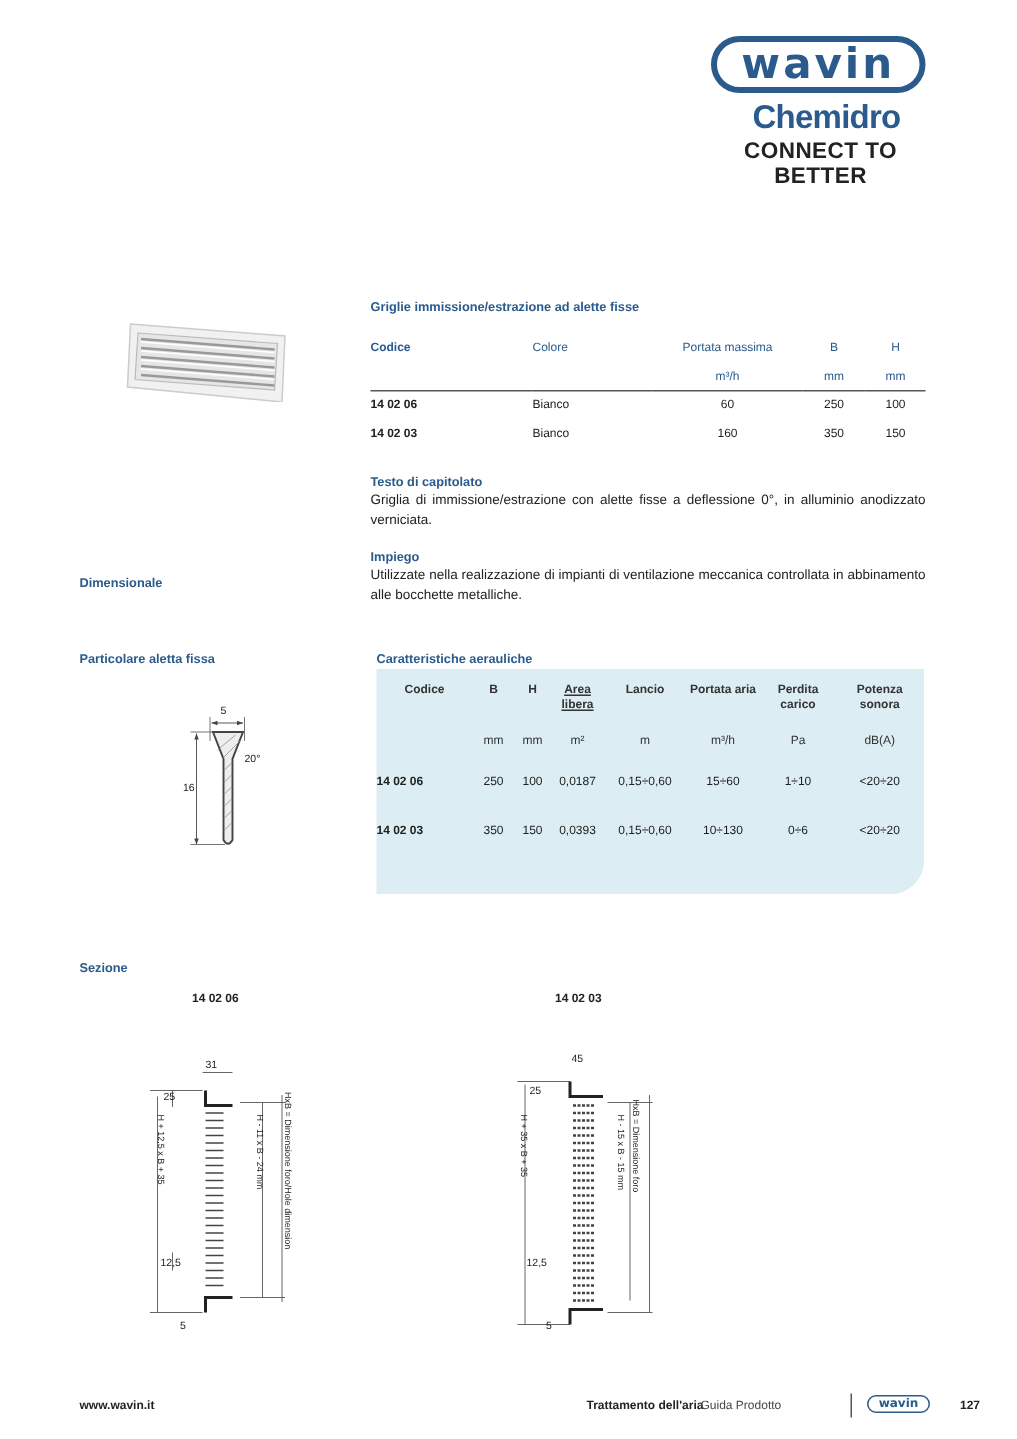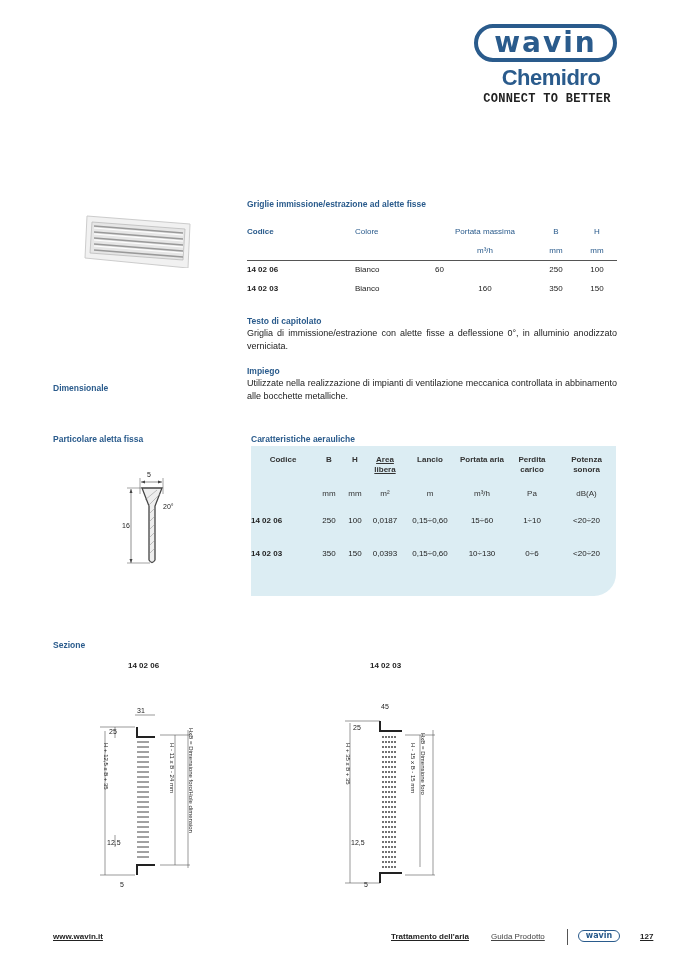--- a/index.html
+++ b/index.html
@@ -1,36 +1,36 @@
 <!DOCTYPE html>
 <html><head>
 <meta charset="utf-8">
 <style>
   * { box-sizing: border-box; margin: 0; padding: 0; }
   body { width: 678px; height: 959px; background: #fff; position: relative; overflow: hidden; font-family: "Liberation Sans", sans-serif; color: #222; }
   .abs { position: absolute; }
   .logo-box { left: 474px; top: 24px; width: 143px; height: 38px; border: 4px solid #2a5b8c; border-radius: 20px; display: flex; align-items: center; justify-content: center; }
   .logo-word { font-family: "DejaVu Sans", sans-serif; font-weight: bold; font-size: 28px; color: #2a5b8c; letter-spacing: 2px; line-height: 1; }
   .chemidro { left: 496px; top: 65px; width: 110px; text-align: center; font-size: 22px; font-weight: bold; color: #2a5b8c; letter-spacing: -0.5px; }
-  .tagline { left: 476px; top: 92px; width: 142px; text-align: center; font-family: Liberation Mono, monospace; font-size: 12px; font-weight: bold; color: #222; letter-spacing: 0.3px; }
+  .tagline { left: 476px; top: 92px; width: 142px; text-align: center; font-family: Liberation Sans, sans-serif; font-size: 15px; font-weight: bold; color: #222; letter-spacing: 0.3px; }
   .h-title { font-size: 8.5px; font-weight: bold; color: #2a5b8c; }
   .small { font-size: 8px; }
   .body-text { font-size: 9px; line-height: 13px; color: #222; text-align: justify; }
   table { border-collapse: collapse; }
   .t1 { left: 247px; top: 222px; width: 370px; font-size: 8px; }
   .t1 td { height: 19px; }
   .t1 .hdr td { color: #2a5b8c; }
   .t1 .sep td { border-bottom: 1px solid #555; }
   .aer { left: 251px; top: 446px; width: 365px; height: 150px; background: #dcedf3; border-bottom-right-radius: 22px; }
   .t2 { width: 100%; font-size: 8px; }
   .t2 td { text-align: center; }
   .t2 .hdr td { font-weight: bold; color: #333; vertical-align: top; padding-top: 9px; height: 36px; line-height: 10px; }
   .t2 .units td { height: 22px; color: #333; }
   .t2 .row td { height: 33px; }
-  .footer { top: 932px; font-size: 8px; text-decoration: underline; }
+  .footer { top: 932px; font-size: 8px; }
   .mini-logo { left: 549px; top: 930px; width: 42px; height: 12px; border: 1.5px solid #2a5b8c; border-radius: 6px; font-family: "DejaVu Sans", sans-serif; font-size: 8px; font-weight: bold; color: #2a5b8c; text-align: center; line-height: 9px; }
 </style>
 </head>
 <body>
 
 <div class="abs logo-box">
   <span class="logo-word">wavin</span>
 </div>
 <div class="abs chemidro">Chemidro</div>
 <div class="abs tagline">CONNECT TO BETTER</div>
@@ -68,21 +68,21 @@
   <tr class="hdr sep">
     <td></td>
         <td></td>
     <td style="text-align:center;">m³/h</td>
     <td style="text-align:center;">mm</td>
     <td style="text-align:center;">mm</td>
   </tr>
   <tr>
     <td style="font-weight:bold;">14 02 06</td>
     <td>Bianco</td>
-    <td style="text-align:left;">60</td>
+    <td style="text-align:center;">60</td>
     <td style="text-align:center;">250</td>
     <td style="text-align:center;">100</td>
   </tr>
   <tr>
     <td style="font-weight:bold;">14 02 03</td>
     <td>Bianco</td>
     <td style="text-align:center;">160</td>
     <td style="text-align:center;">350</td>
     <td style="text-align:center;">150</td>
   </tr>
@@ -278,16 +278,16 @@
 <div class="abs" style="left:381px;top:703px;font-size:7px;">45</div>
 <div class="abs" style="left:353px;top:724px;font-size:7px;">25</div>
 <div class="abs" style="left:351px;top:839px;font-size:7px;">12,5</div>
 <div class="abs" style="left:364px;top:881px;font-size:7px;">5</div>
 <div class="abs" style="left:298px;top:790px;font-size:6px;transform:rotate(90deg);white-space:nowrap;width:100px;">H + 35 x B + 35</div>
 <div class="abs" style="left:363px;top:790px;font-size:6px;transform:rotate(90deg);white-space:nowrap;width:100px;">H - 15 x B - 15 mm</div>
 <div class="abs" style="left:378px;top:775px;font-size:6px;transform:rotate(90deg);white-space:nowrap;width:90px;">HxB = Dimensione foro</div>
 
 <div class="abs footer" style="left:53px;font-weight:bold;">www.wavin.it</div>
 <div class="abs footer" style="left:391px;font-weight:bold;">Trattamento dell'aria</div>
-<div class="abs footer" style="left:491px;color:#444;">Guida Prodotto</div>
+<div class="abs footer" style="left:467px;color:#444;">Guida Prodotto</div>
 <div class="abs" style="left:567px;top:929px;width:1px;height:16px;background:#555;"></div>
 <div class="abs mini-logo" style="left:578px;">wavin</div>
 <div class="abs footer" style="left:640px;font-weight:bold;">127</div>
 
 </body></html>

